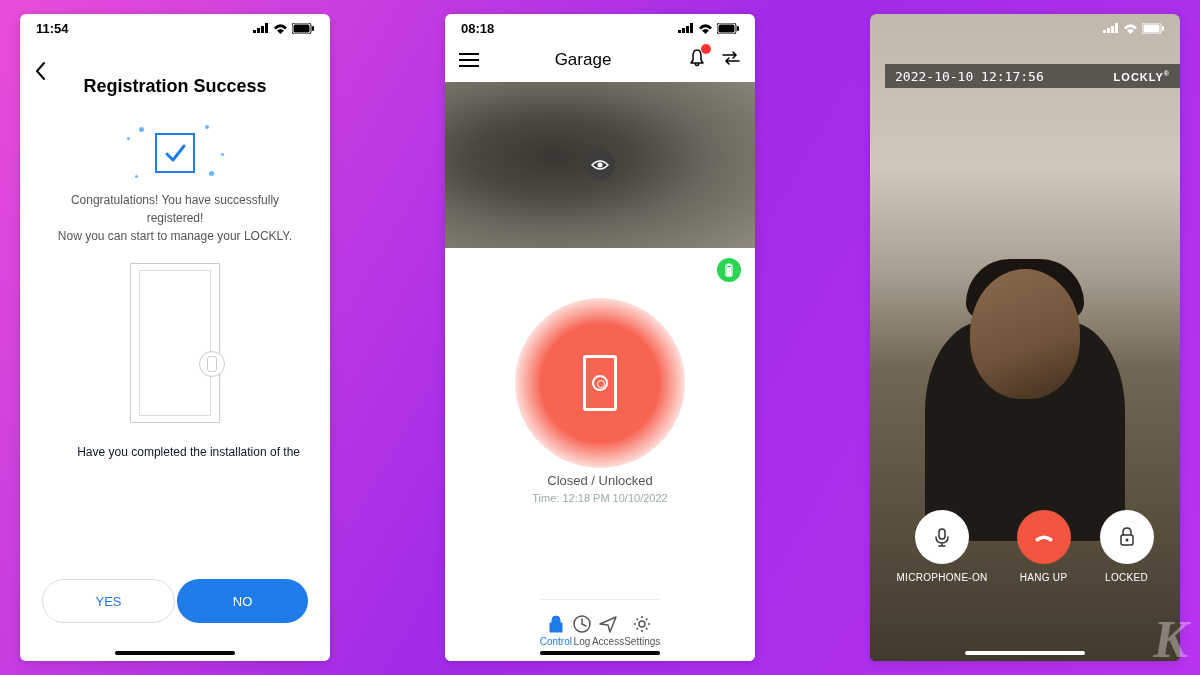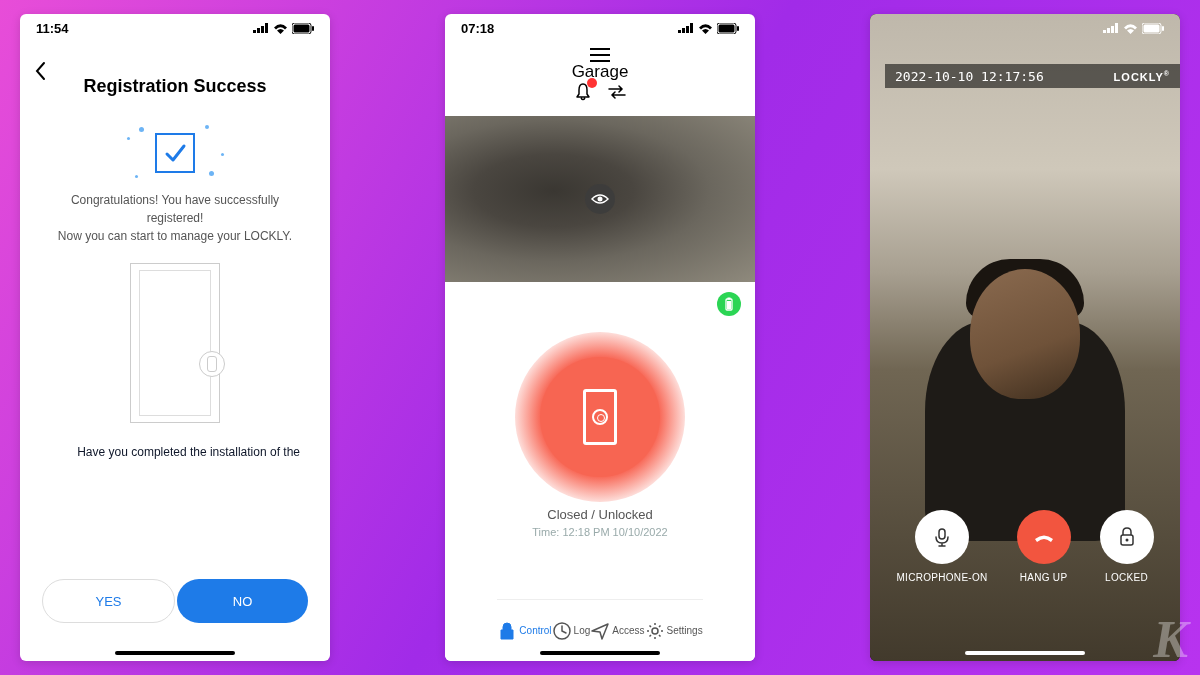--- a/index.html
+++ b/index.html
@@ -57,40 +57,40 @@
   .knob::after{content:'';position:absolute;left:50%;top:50%;transform:translate(-50%,-50%);width:8px;height:14px;border:1px solid #ccc;border-radius:3px;}
   .prompt { text-align:right; font-size:12px; color:#0f172a; padding: 6px 30px; line-height:1.5;}
   .btn-row { display:flex; gap:2px; padding: 0 22px; margin-top:auto; margin-bottom:38px;text-align:center;}
   .pill-btn { flex:1; height:44px; border-radius:22px; display:flex; align-items:center; justify-content:center; font-size:13px; font-weight:500; }
   .btn-yes { background:#fff; border:1px solid #ddd; color:#1e7be8;}
   .btn-no  { background:#1e7be8; color:#fff;}
   .home-ind { position:absolute; bottom:6px; left:50%; transform:translateX(-50%); width:120px; height:4px; border-radius:3px; background:#000;}
   .home-ind.light { background:#fff;}
 
   
-  .header2 { display:flex; align-items:center; justify-content:space-between; padding:6px 14px 10px;flex-direction:column;}
+  .header2 { display:flex; align-items:center; justify-content:space-between; padding:6px 14px 10px;}
   .hamburger { display:flex; flex-direction:column; gap:4px;}
   .hamburger div{width:20px;height:2px;background:#000;}
   .header-title { font-size:17px; font-weight:500;}
   .header-right { display:flex; gap:14px; align-items:center;}
   .bell-wrap { position:relative;}
   .badge { position:absolute; top:-4px; right:-4px; width:10px; height:10px; background:#f33; border-radius:50%;}
   .video-preview { height:166px; background: radial-gradient(ellipse at 35% 45%, #3a3732 0%, #4a4640 28%, #6b675e 55%, #8f8a7d 100%); position:relative; display:flex; align-items:center; justify-content:center;}
   .eye-btn { width:30px; height:30px; background:rgba(60,60,60,0.85); border-radius:50%; display:flex; align-items:center; justify-content:center;}
   .control-area { flex:1; background:#fff; display:flex; flex-direction:column; align-items:center; position:relative; padding-top:10px;}
   .batt-badge { position:absolute; top:10px; right:14px; width:24px; height:24px; background:#2bd554; border-radius:50%; display:flex; align-items:center; justify-content:center;}
   .big-lock-glow { width:170px; height:170px; border-radius:50%; background: radial-gradient(circle, #f86b5a 0%, #f86b5a 50%, rgba(248,107,90,0.25) 70%, rgba(248,107,90,0) 85%); display:flex; align-items:center; justify-content:center; margin-top:40px;}
   .big-lock { width:120px; height:120px; border-radius:50%; background:#f76552; display:flex; align-items:center; justify-content:center;}
   .big-lock-door { width:34px; height:56px; border:3px solid #fff; border-radius:3px; position:relative; display:flex; align-items:center; justify-content:center;}
   .lock-dot { width:16px; height:16px; border:2px solid #fff; border-radius:50%; position:relative;}
   .lock-dot::after{content:'';position:absolute;top:3px;left:3px;width:6px;height:6px;border:1.5px solid #fff;border-radius:50%;}
   .status-text { text-align:center; margin-top:5px; font-size:13px; color:#555;}
   .time-text { font-size:11px; color:#9aa; margin-top:4px; text-align:right;}
   .tab-bar { height:62px; border-top:1px solid #eee; display:flex; margin-top:auto;}
-  .tab { flex:1; display:flex; flex-direction:row; align-items:center; justify-content:center; gap:2px; font-size:10px; color:#555;}
+  .tab { flex:1; display:flex; flex-direction:column; align-items:center; justify-content:center; gap:2px; font-size:10px; color:#555;}
   .tab.active { color:#1e7be8; }
   .tab svg { width:20px; height:20px; }
 
   
   .cam-timestamp { position:absolute; top:50px; left:15px; right:0; background:rgba(0,0,0,0.55); height:24px; display:flex; align-items:center; padding:0 10px; font-size:13px; color:#fff; justify-content:space-between; font-family: monospace;}
   .cam-brand { font-family: -apple-system, Arial; font-size:11px; letter-spacing:1px; font-weight:600;}
   .cam-sup { font-size:7px; vertical-align:super;}
   .cam-viewport { position:absolute; inset:0;}
   .cam-scene {
     position:absolute; inset:0;
@@ -172,21 +172,21 @@
   </div>
   <div class="btn-row">
     <div class="pill-btn btn-yes">YES</div>
     <div class="pill-btn btn-no">NO</div>
   </div>
   <div class="home-ind"></div>
 </div>
 
 <div class="phone">
   <div class="status-bar">
-    <span>07:18</span>
+    <span>08:18</span>
     <span class="status-icons">
       <svg width="16" height="10" viewBox="0 0 16 10">
           <rect x="0" y="7" width="3" height="3" fill="#000"></rect>
           <rect x="4" y="5" width="3" height="5" fill="#000"></rect>
           <rect x="8" y="3" width="3" height="7" fill="#000"></rect>
           <rect x="12" y="0" width="3" height="10" fill="#000"></rect>
         </svg>
       <svg width="15" height="11" viewBox="0 0 15 11">
           <path d="M7.5 11 L4 7.5 Q7.5 4.5 11 7.5 Z M1 4.5 Q7.5 -2 14 4.5 L12 6.5 Q7.5 2 3 6.5 Z" fill="#000"></path>
         </svg>

